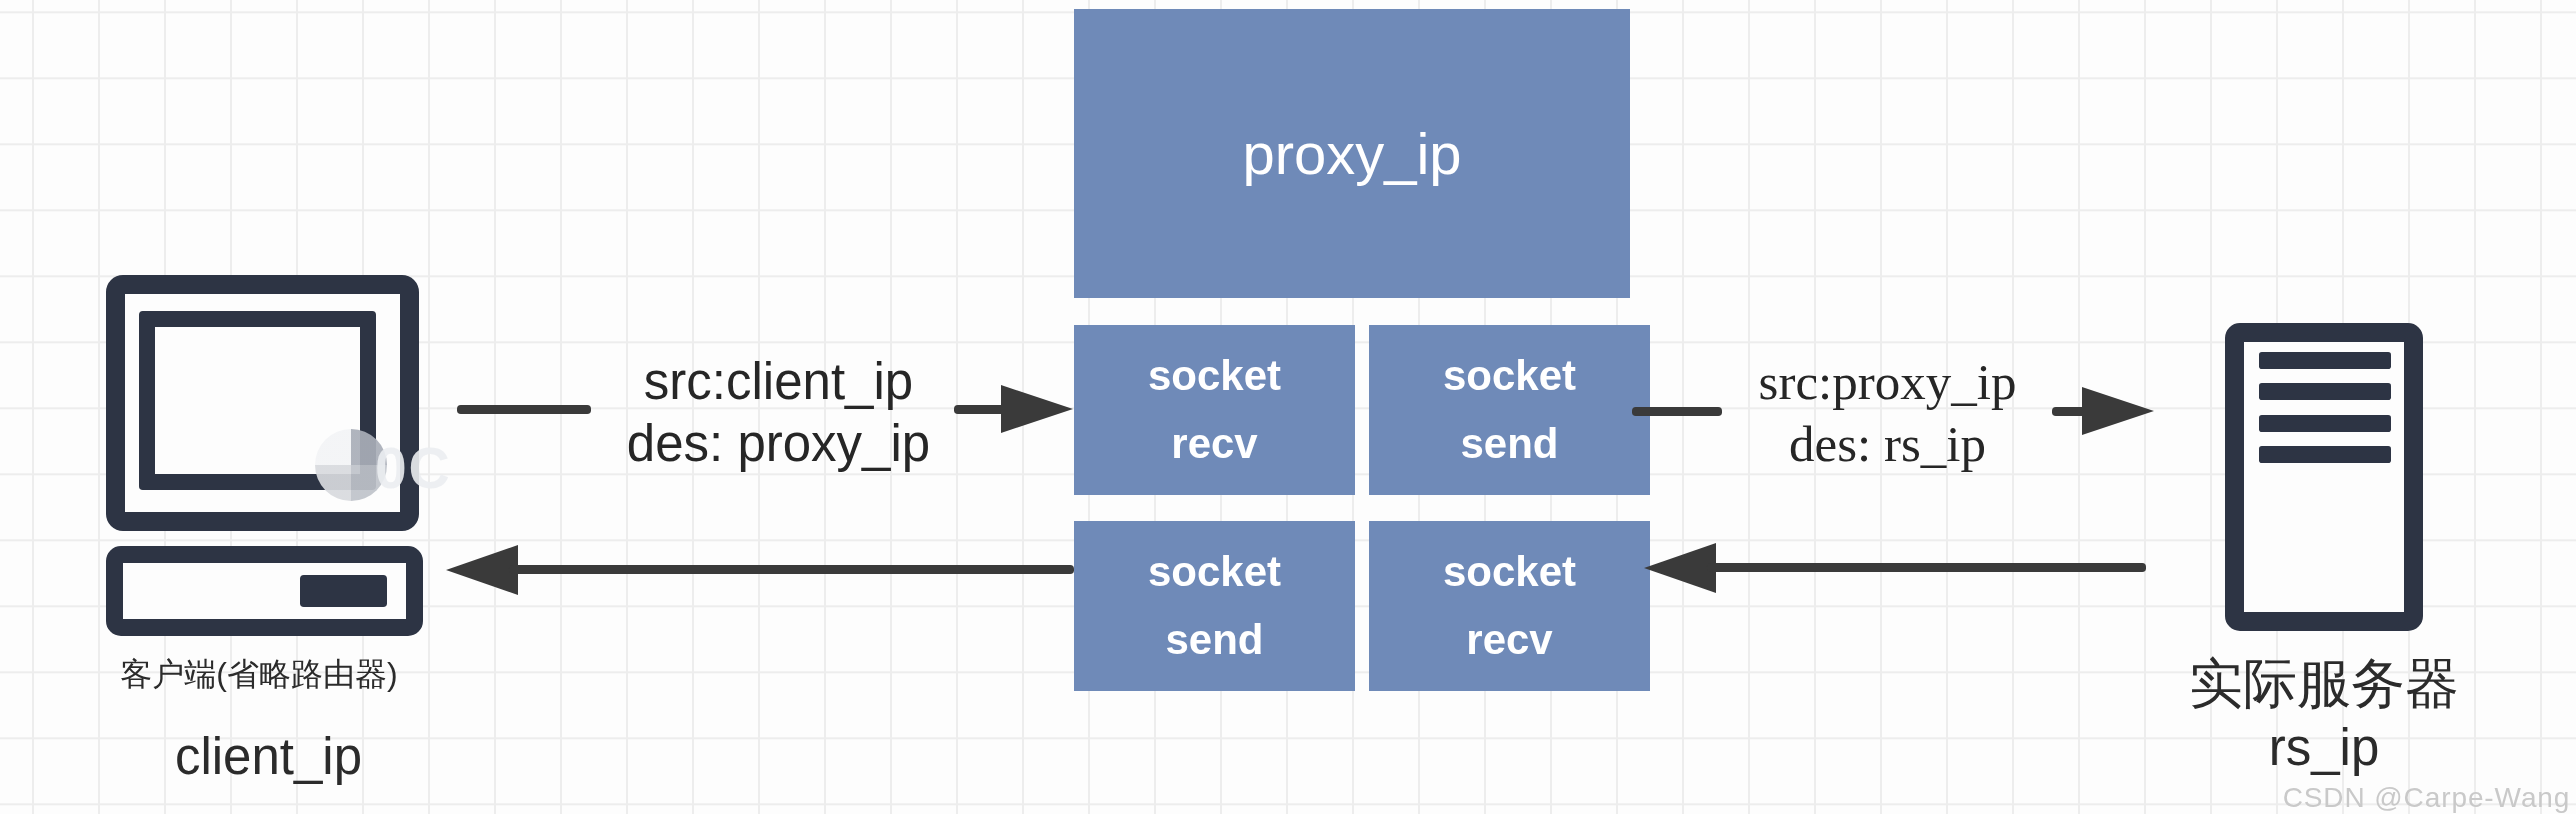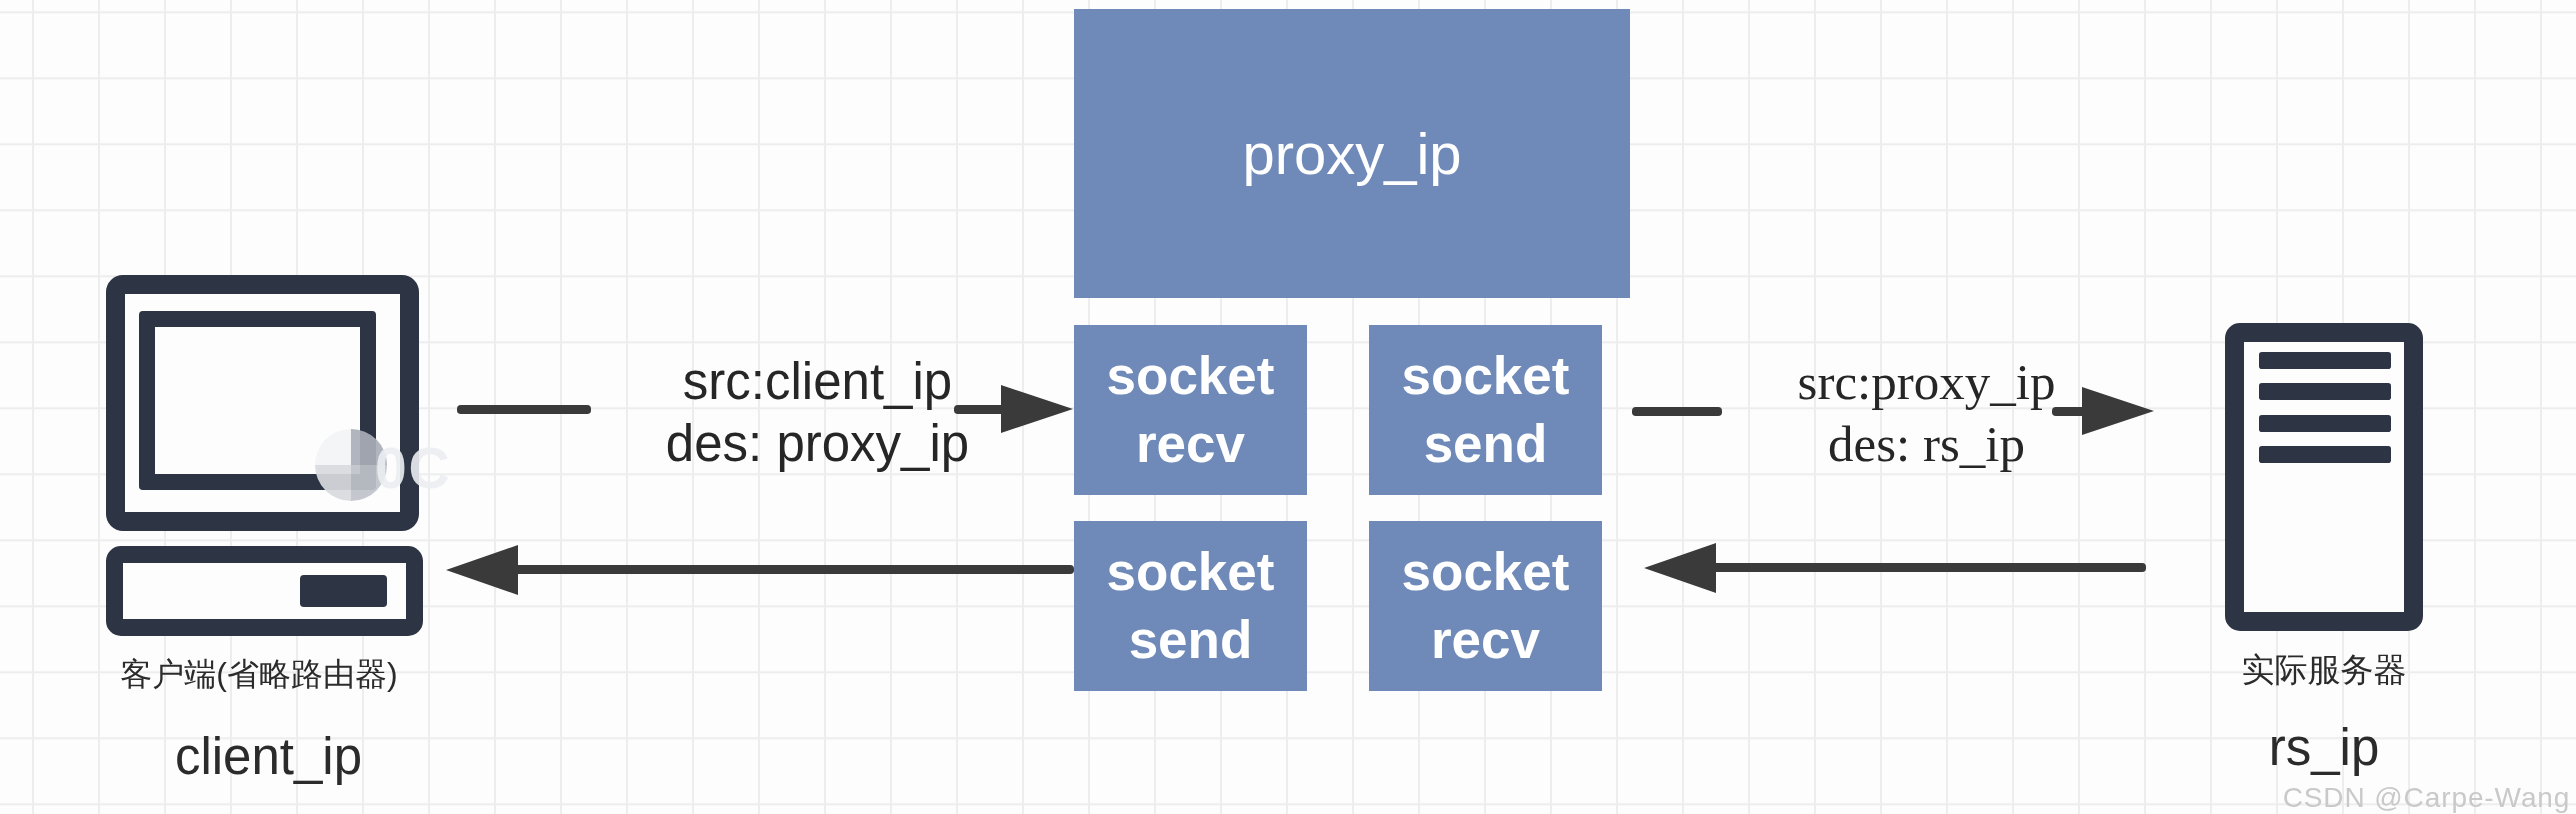--- a/index.html
+++ b/index.html
@@ -23,22 +23,22 @@
     background: #6f8ab8;
     color: #ffffff;
     display: flex;
     flex-direction: column;
     align-items: center;
     justify-content: center;
     text-align: center;
   }
   .proxy-header { left: 1074px; top: 9.4px; width: 556px; height: 289px;
     font-size: 58px; line-height: 87px; font-weight: 400; }
-  .socket-box { width: 233px; height: 170px;
-    font-size: 53px; line-height: 68px; font-weight: 700; }
+  .socket-box { width: 281px; height: 170px;
+    font-size: 42px; line-height: 68px; font-weight: 700; }
   .socket-tl { left: 1074px; top: 325px; }
   .socket-tr { left: 1369px; top: 325px; }
   .socket-bl { left: 1074px; top: 521px; }
   .socket-br { left: 1369px; top: 521px; }
 
   
   .h-line { position: absolute; height: 8.5px; background: #3a3a3a; border-radius: 3.8px; }
   .head-right { position: absolute; width: 0; height: 0;
     border-top: 24.5px solid transparent; border-bottom: 24.5px solid transparent;
     border-left: 72px solid #3a3a3a; }
@@ -47,21 +47,20 @@
     border-right: 72px solid #3a3a3a; }
 
   .arrow-label {
     position: absolute;
     width: 433px;
     text-align: center;
     color: #262626;
     font-size: 51px;
     line-height: 62px;
     white-space: nowrap;
-    margin-left: 39px;
   }
 
   
   .monitor-frame { left: 106px; top: 275px; width: 313px; height: 256px;
     border: 19px solid #2d3444; border-radius: 17px; background: #fdfdfd; }
   .monitor-screen { left: 139px; top: 311px; width: 237px; height: 179px;
     border: 16px solid #2d3444; border-radius: 3.8px; background: #fdfdfd; }
   .computer-base { left: 106px; top: 546px; width: 317px; height: 90px;
     border: 17px solid #2d3444; border-radius: 15px; background: #fdfdfd; }
   .base-slot { left: 300px; top: 575px; width: 87px; height: 32px;
@@ -70,21 +69,21 @@
   
   .server-frame { left: 2225px; top: 323px; width: 198px; height: 308px;
     border: 19px solid #2d3444; border-radius: 15px; background: #fdfdfd; }
   .server-bar { position: absolute; left: 15px; width: 132px; height: 17px;
     background: #2d3444; border-radius: 2.8px; }
 
   
   .node-label { position: absolute; text-align: center; color: #2b2b2b; white-space: nowrap; }
   .client-label-1 { left: 0px;    top: 653px; width: 518px; font-size: 32px; }
   .client-label-2 { left: 0px;    top: 727px; width: 518px; font-size: 51px; padding-left: 19px; }
-  .server-label-1 { left: 2112px; top: 648px; width: 424px; font-size: 33px; }
+  .server-label-1 { left: 2112px; top: 648px; width: 424px; font-size: 54px; }
   .server-label-2 { left: 2112px; top: 718px; width: 424px; font-size: 51px; }
 
   
   .player-watermark-circle { left: 315px; top: 429px; width: 72px; height: 72px;
     border-radius: 50%; opacity: 0.92;
     background: conic-gradient(#a9aeb8 0deg 90deg, #bfc3ca 90deg 180deg,
                                #d8dade 180deg 270deg, #f3f4f6 270deg 360deg);
     z-index: 5; }
   .player-watermark-text { left: 375px; top: 435px; font-size: 57px;
     color: rgba(235,237,241,0.9); z-index: 6; letter-spacing: 1.9px; font-weight: bold; }

